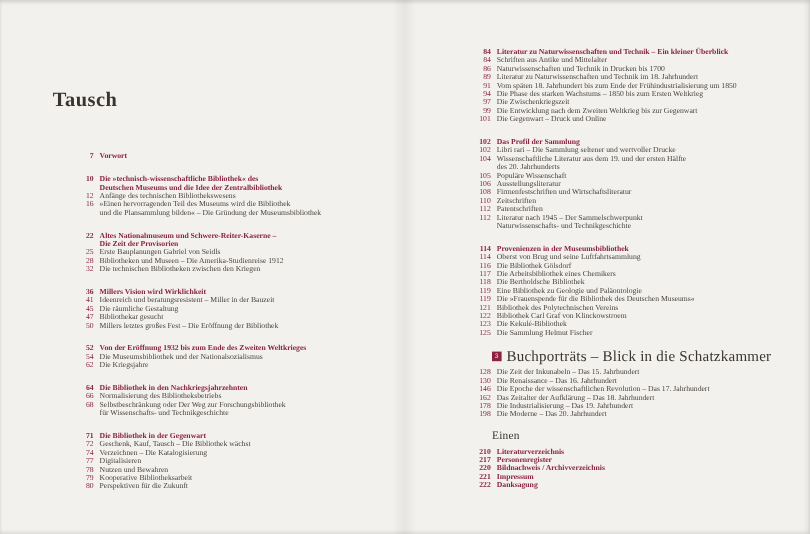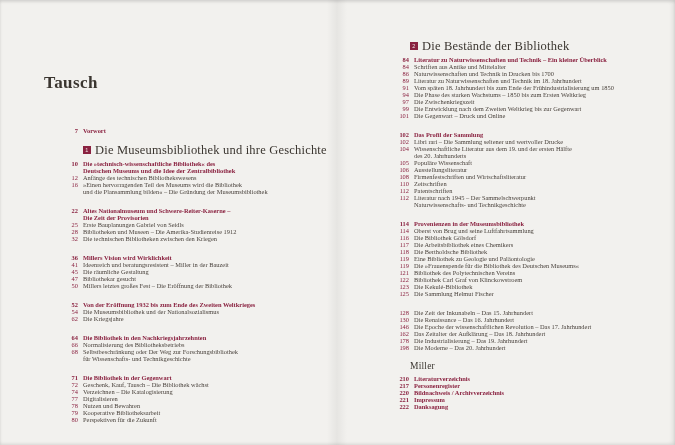--- a/index.html
+++ b/index.html
@@ -72,24 +72,20 @@
 
   <div class="toc toc-left" id="toc-left" style="--numw:14px">
       <div class="group">
         <div class="entry bold">
           <span class="num">7</span>
           <span class="lines">
             <div>Vorwort</div>
           </span>
         </div>
       </div>
-      <div class="section-header">
-        <span class="badge">1</span>
-        <span>Die Museumsbibliothek und ihre Geschichte</span>
-      </div>
       <div class="group">
         <div class="entry bold">
           <span class="num">10</span>
           <span class="lines">
             <div>Die »technisch-wissenschaftliche Bibliothek« des</div>
             <div>Deutschen Museums und die Idee der Zentralbibliothek</div>
           </span>
         </div>
         <div class="entry">
           <span class="num">12</span>
@@ -244,24 +240,20 @@
         </div>
         <div class="entry">
           <span class="num">80</span>
           <span class="lines">
             <div>Perspektiven für die Zukunft</div>
           </span>
         </div>
       </div>
     </div>
   <div class="toc toc-right" id="toc-right" style="--numw:22px">
-      <div class="section-header">
-        <span class="badge">2</span>
-        <span>Die Bestände der Bibliothek</span>
-      </div>
       <div class="group">
         <div class="entry bold">
           <span class="num">84</span>
           <span class="lines">
             <div>Literatur zu Naturwissenschaften und Technik – Ein kleiner Überblick</div>
           </span>
         </div>
         <div class="entry">
           <span class="num">84</span>
           <span class="lines">
@@ -430,20 +422,24 @@
             <div>Die Kekulé-Bibliothek</div>
           </span>
         </div>
         <div class="entry">
           <span class="num">125</span>
           <span class="lines">
             <div>Die Sammlung Helmut Fischer</div>
           </span>
         </div>
       </div>
+      <div class="section-header">
+        <span class="badge">3</span>
+        <span>Buchporträts – Blick in die Schatzkammer</span>
+      </div>
       <div class="group">
         <div class="entry">
           <span class="num">128</span>
           <span class="lines">
             <div>Die Zeit der Inkunabeln – Das 15. Jahrhundert</div>
           </span>
         </div>
         <div class="entry">
           <span class="num">130</span>
           <span class="lines">
@@ -468,21 +464,21 @@
             <div>Die Industrialisierung – Das 19. Jahrhundert</div>
           </span>
         </div>
         <div class="entry">
           <span class="num">198</span>
           <span class="lines">
             <div>Die Moderne – Das 20. Jahrhundert</div>
           </span>
         </div>
       </div>
-      <div class="subheading">Miller</div>
+      <div class="subheading">Einen</div>
       <div class="group">
         <div class="entry bold">
           <span class="num">210</span>
           <span class="lines">
             <div>Literaturverzeichnis</div>
           </span>
         </div>
         <div class="entry bold">
           <span class="num">217</span>
           <span class="lines">

